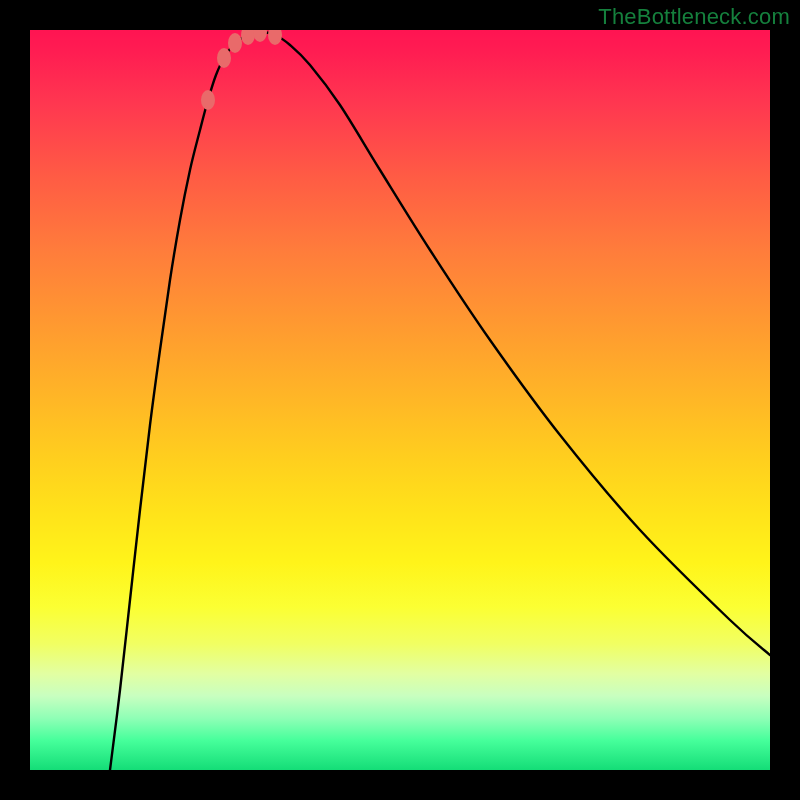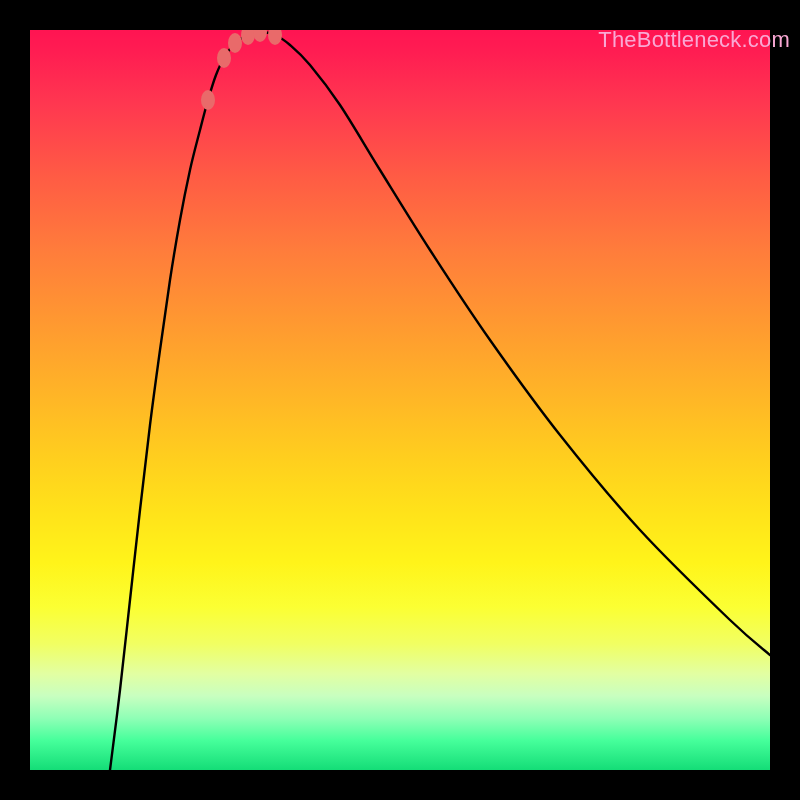--- a/index.html
+++ b/index.html
@@ -15,25 +15,24 @@
     width: 800px;
     height: 800px;
     background: #000;
   }
   .watermark {
     position: absolute;
     top: 4px;
     right: 10px;
     font-family: Arial, Helvetica, sans-serif;
     font-size: 22px;
-    color: #f9a8d4;
+    color: #15803d;
     letter-spacing: 0.2px;
     font-weight: 500;
     z-index: 20;
-    margin-top: 23px;
   }
   .plot {
     position: absolute;
     left: 30px;
     top: 30px;
     width: 740px;
     height: 740px;
     overflow: hidden;
   }
   .gradient {

